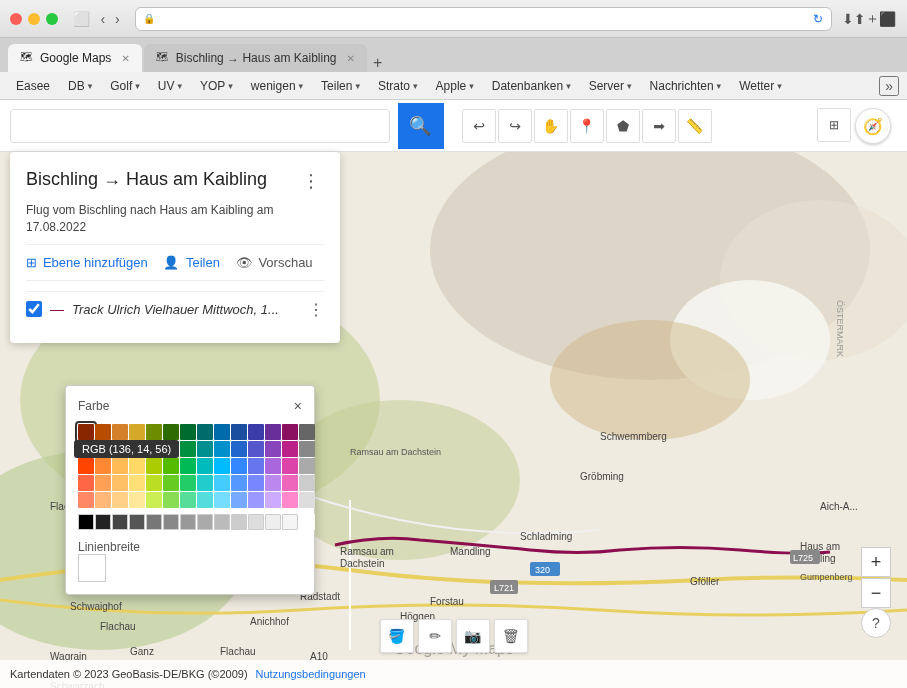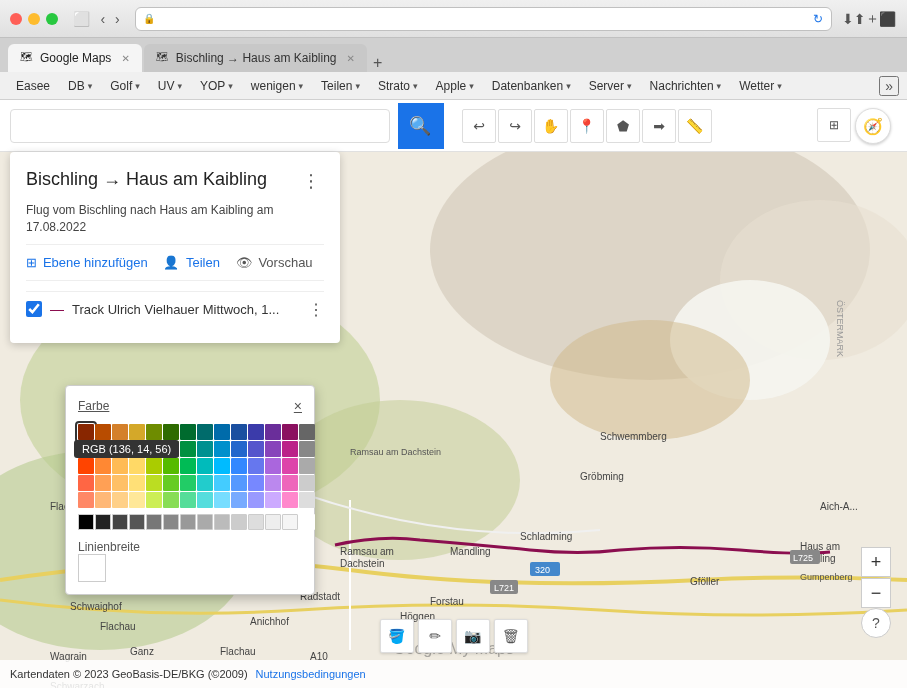--- a/index.html
+++ b/index.html
@@ -231,21 +231,21 @@
       gap: 8px;
       padding: 8px 0;
       border-top: 1px solid #eee;
     }
     .track-checkbox {
       width: 16px;
       height: 16px;
       accent-color: #1a73e8;
     }
     .track-icon { color: #8B0E4F; font-size: 14px; }
-    .track-name { flex: 1; font-size: 13px; color: #333; overflow: hidden; text-overflow: ellipsis; white-space: nowrap; }
+    .track-name { flex: 1; font-size: 13px; color: #333; overflow: hidden; text-overflow: ellipsis; white-space: nowrap; font-style: italic; }
     .track-menu-btn { background: none; border: none; font-size: 16px; color: #555; cursor: pointer; }
 
     
     .color-picker-popup {
       position: absolute;
       top: 285px;
       left: 65px;
       width: 250px;
       background: white;
       border: 1px solid #ccc;
@@ -254,21 +254,20 @@
       z-index: 50;
       padding: 12px;
     }
     .cp-header {
       display: flex;
       justify-content: space-between;
       align-items: center;
       margin-bottom: 10px;
       font-size: 12px;
       color: #555;
-      text-decoration: underline;
     }
     .cp-close {
       background: none;
       border: none;
       font-size: 14px;
       cursor: pointer;
       color: #555;
     }
     .cp-colors {
       display: grid;

